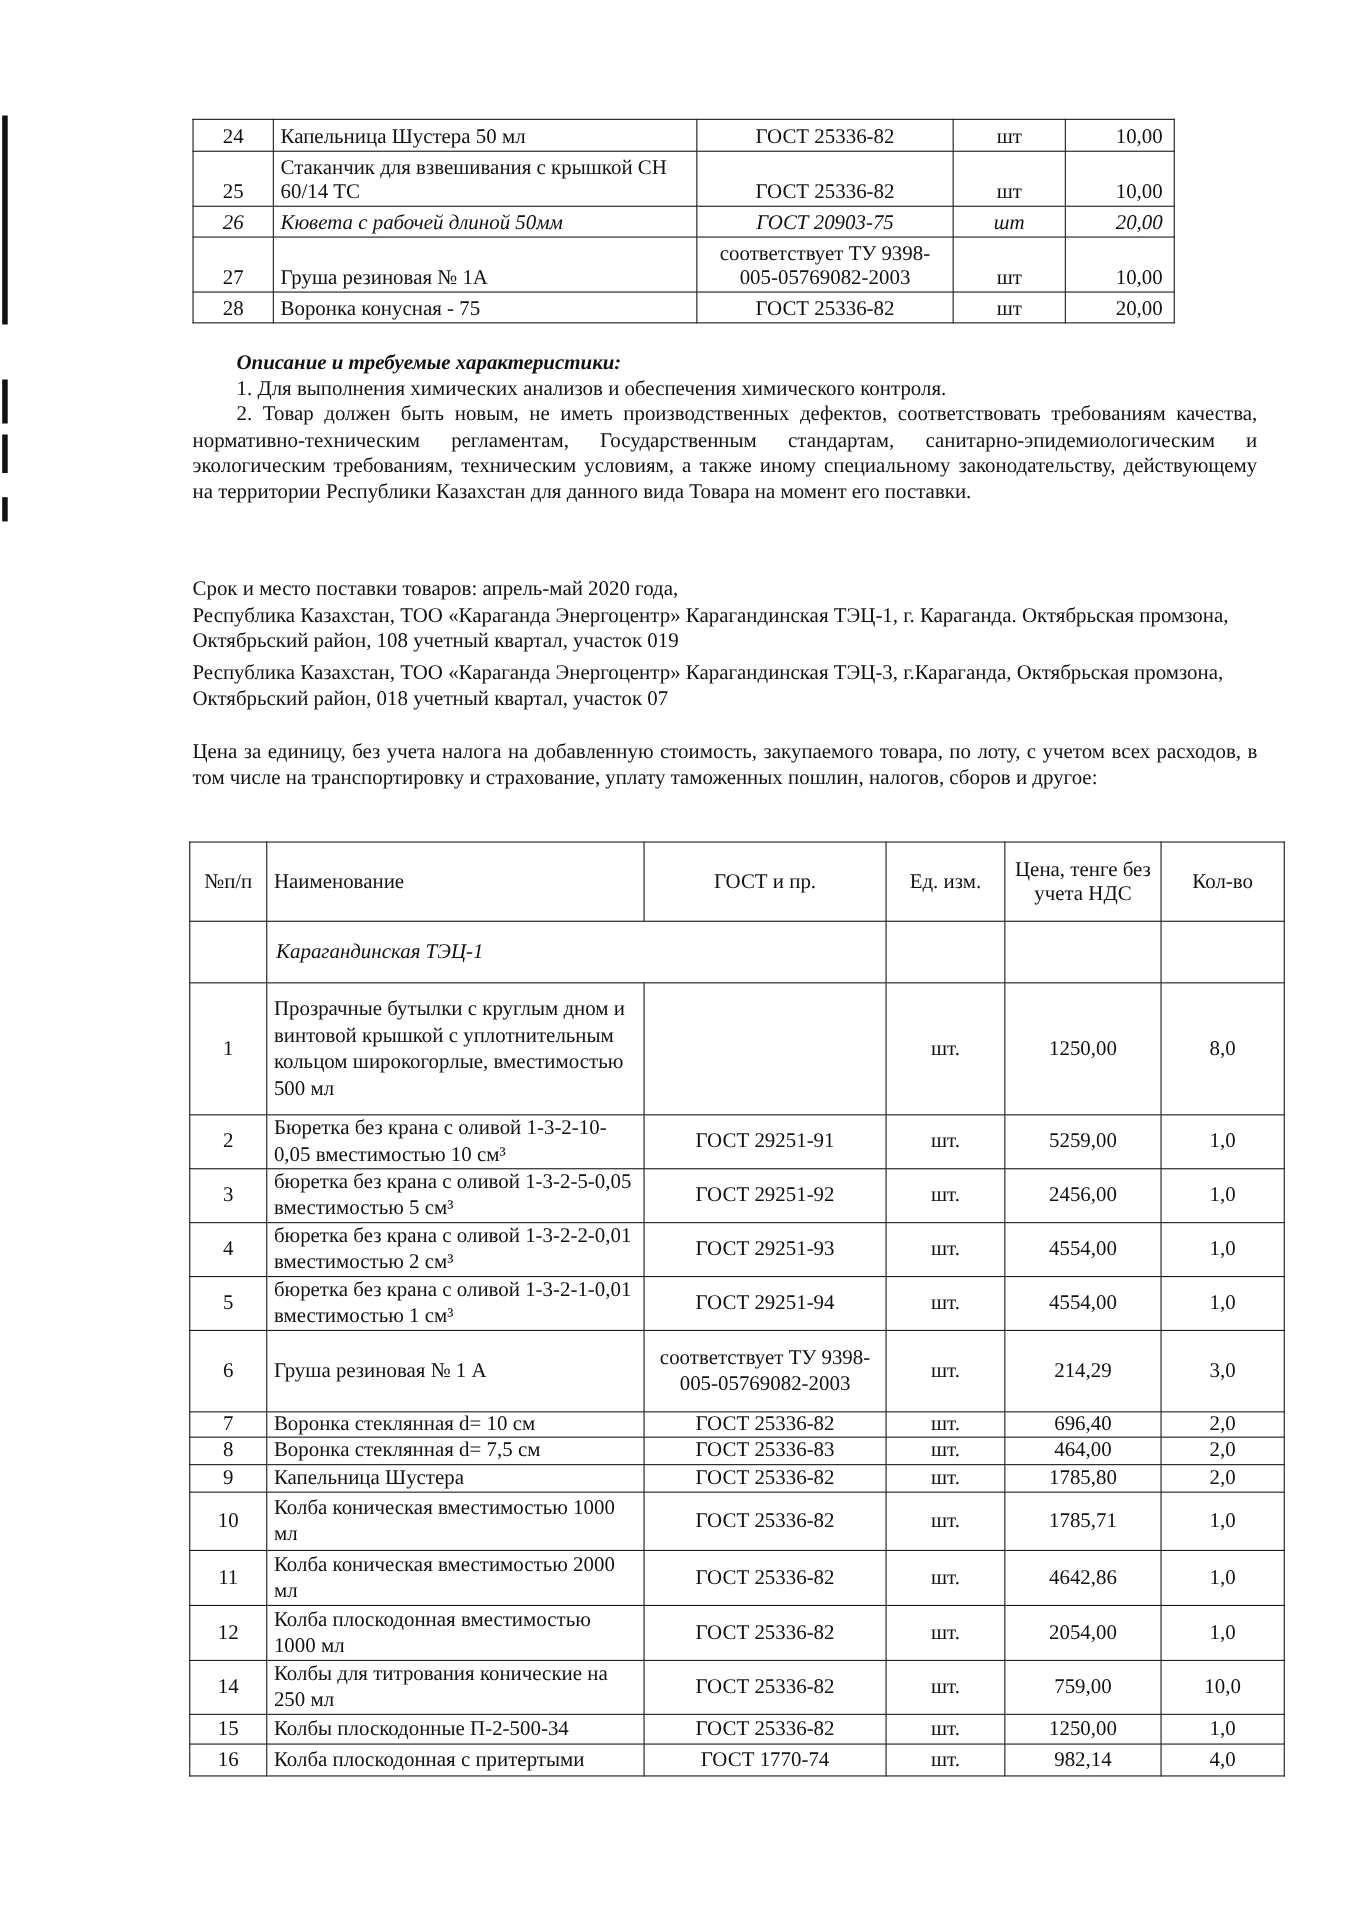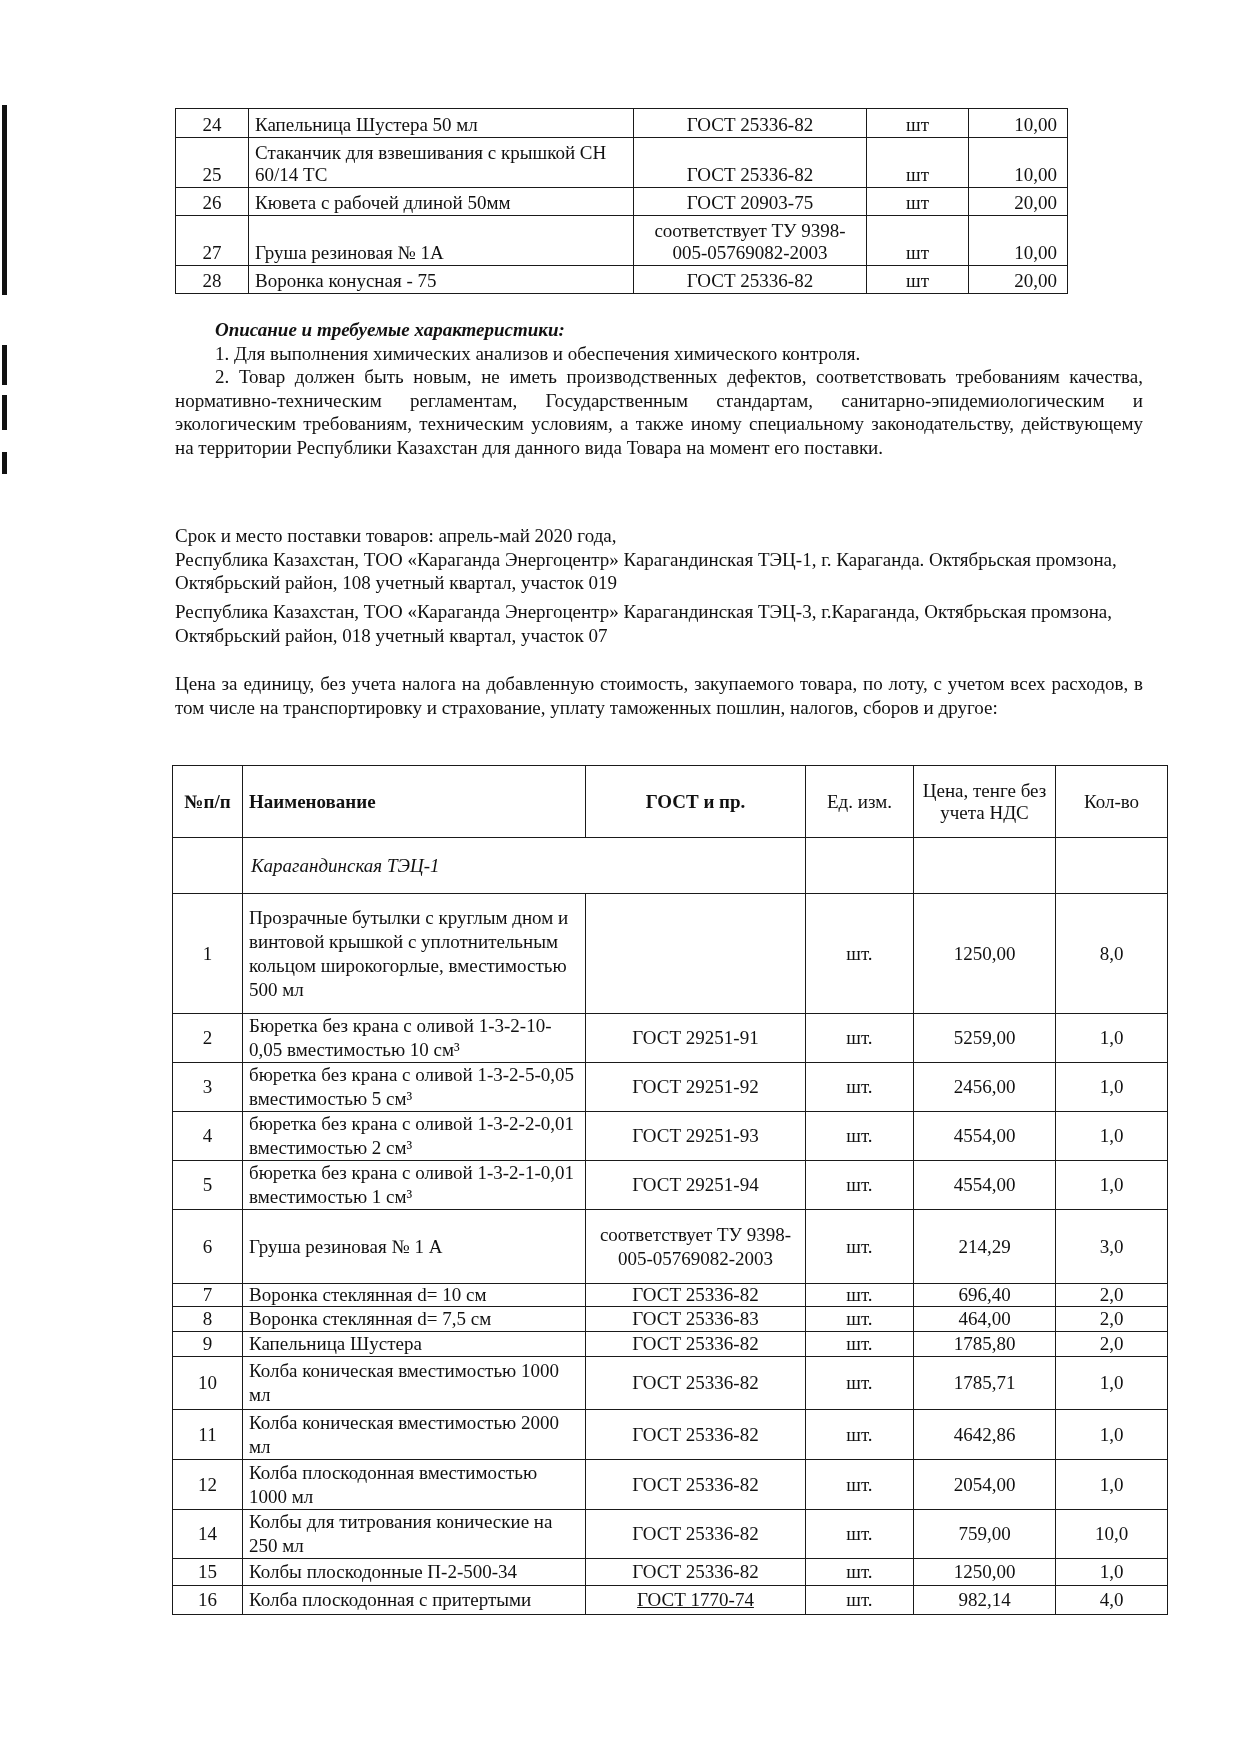--- a/index.html
+++ b/index.html
@@ -21,21 +21,21 @@
   #top-table .c-qty { text-align: right; padding-right: 10px; }
 
   .text-block { position: absolute; left: 175px; width: 968px; font-size: 19px; line-height: 23.5px; }
   .heading-italic { font-style: italic; font-weight: bold; }
   .indent { text-indent: 40px; }
   .justify { text-align: justify; }
   p { margin: 0; }
 
   
   #main-table { left: 172px; top: 765px; width: 996px; }
-  #main-table th { font-weight: bold; text-align: center; vertical-align: middle; font-size: 19px; }
+  #main-table th { font-weight: normal; text-align: center; vertical-align: middle; font-size: 19px; }
   #main-table td { vertical-align: middle; font-size: 19px; line-height: 24px; }
   #main-table .c-num { width: 57px; text-align: center; }
   #main-table .c-name { width: 330px; text-align: left; }
   #main-table .c-gost { width: 207px; text-align: center; }
   #main-table .c-unit { width: 95px; text-align: center; }
   #main-table .c-price { width: 129px; text-align: center; }
   #main-table .c-qty { text-align: center; }
   #main-table .section-row td { height: 55px; }
   .section-title { font-style: italic; font-size: 25px; padding-left: 8px; }
   th.num-head { font-size: 18px; line-height: 22px; }
@@ -57,21 +57,21 @@
         <td class="c-unit">шт</td>
         <td class="c-qty">10,00</td>
       </tr>
       <tr style="height: 50px;">
         <td class="c-num">25</td>
         <td class="c-name">Стаканчик для взвешивания с крышкой СН 60/14 ТС</td>
         <td class="c-gost">ГОСТ 25336-82</td>
         <td class="c-unit">шт</td>
         <td class="c-qty">10,00</td>
       </tr>
-      <tr style="height: 28px;">
+      <tr style="height: 28px; font-style: italic;">
         <td class="c-num">26</td>
         <td class="c-name">Кювета с рабочей длиной 50мм</td>
         <td class="c-gost">ГОСТ 20903-75</td>
         <td class="c-unit">шт</td>
         <td class="c-qty">20,00</td>
       </tr>
       <tr style="height: 50px;">
         <td class="c-num">27</td>
         <td class="c-name">Груша резиновая № 1А</td>
         <td class="c-gost">соответствует ТУ 9398-005-05769082-2003</td>
@@ -231,19 +231,19 @@
         <td class="c-num" style="line-height: 20px;">15</td>
         <td class="c-name" style="line-height: 20px;">Колбы плоскодонные П-2-500-34</td>
         <td class="c-gost" style="line-height: 20px;">ГОСТ 25336-82</td>
         <td class="c-unit" style="line-height: 20px;">шт.</td>
         <td class="c-price" style="line-height: 20px;">1250,00</td>
         <td class="c-qty" style="line-height: 20px;">1,0</td>
       </tr>
       <tr style="height: 29px;">
         <td class="c-num" style="line-height: 20px;">16</td>
         <td class="c-name" style="line-height: 20px; margin-left: 20px;">Колба плоскодонная с притертыми</td>
-        <td class="c-gost" style="line-height: 20px; text-decoration: underline;">ГОСТ 1770-74</td>
+        <td class="c-gost" style="line-height: 20px;">ГОСТ 1770-74</td>
         <td class="c-unit" style="line-height: 20px;">шт.</td>
         <td class="c-price" style="line-height: 20px;">982,14</td>
         <td class="c-qty" style="line-height: 20px;">4,0</td>
       </tr>
     </tbody>
 </table>
 
 </body></html>

